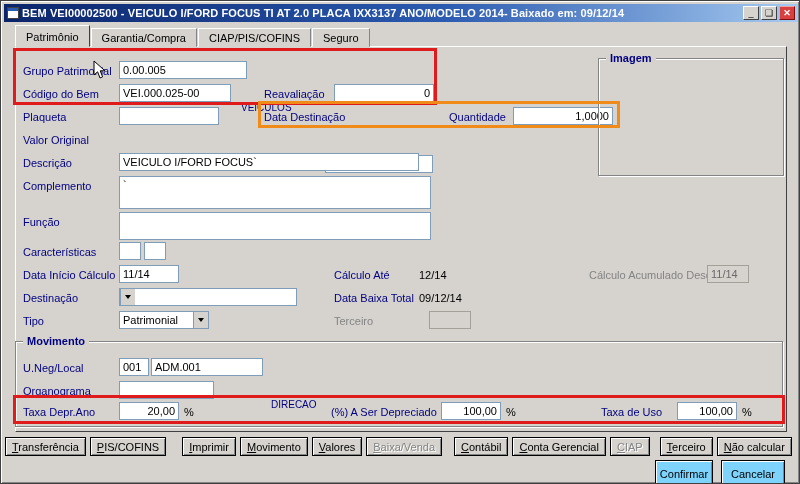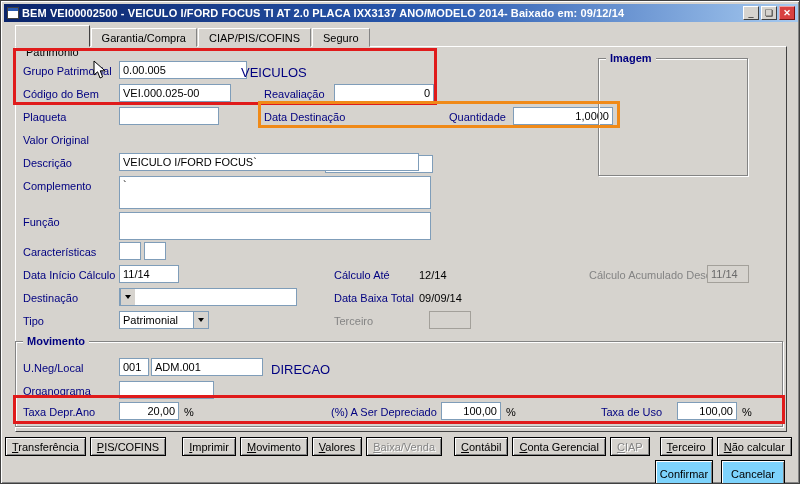--- a/index.html
+++ b/index.html
@@ -19,30 +19,30 @@
   .tbb { width:16px; height:14px; font-size:9px; line-height:11px; text-align:center;
          background:#d6d3ce; border:1px solid; border-color:#fff #404040 #404040 #fff;
          padding:0; font-family:"Liberation Sans",sans-serif; cursor:default; }
   .tbb.close { background:#d84040; color:#fff; border-color:#f0a0a0 #7c1010 #7c1010 #f0a0a0; font-weight:bold; }
 
   .tabs { position:absolute; left:14px; top:24px; height:22px; display:flex;
           align-items:flex-end; z-index:3; }
   .tab { height:19px; padding:3px 10px 0; font-size:11px; color:#000;
          background:#d6d3ce; border:1px solid; border-color:#fff #848484 transparent #fff;
          margin-right:1px; cursor:default; white-space:nowrap; }
-  .tab.active { height:22px; padding-top:20px; border-color:#fff #404040 transparent #fff;
+  .tab.active { height:22px; padding-top:5px; border-color:#fff #404040 transparent #fff;
                 position:relative; z-index:4; font-weight:normal; }
 
   .page { position:absolute; left:14px; top:45px; width:772px; height:386px;
           background:#d6d3ce; border:1px solid; border-color:#fff #404040 #404040 #fff; }
 
   .lbl { position:absolute; font-size:11px; color:#000080; white-space:nowrap; }
   .lbl.gray { color:#848484; }
   .plainval { position:absolute; font-size:11px; color:#000; white-space:nowrap; }
-  .navval { position:absolute; font-size:13px; color:#000080; white-space:nowrap; }
+  .navval { position:absolute; font-size:10px; color:#000080; white-space:nowrap;margin-top:37px; }
 
   .txt { position:absolute; height:18px; background:#fff; border:1px solid #7f9db9;
          font-family:"Liberation Sans",sans-serif; font-size:11px; color:#000;
          padding:0 3px; }
   .txt.r { text-align:right; }
   .txt.dis { background:#d6d3ce; border-color:#a3a09a; color:#6a6a6a; }
   textarea.txt { resize:none; overflow:hidden; line-height:12px; padding-top:2px; }
 
   .combo { position:absolute; height:18px; background:#fff; border:1px solid #7f9db9;
            font-size:11px; color:#000; display:flex; align-items:center; cursor:default; }
@@ -138,33 +138,33 @@
   <span class="lbl gray" style="left:588px;top:268px;">Cálculo Acumulado Desde</span>
   <input class="txt dis" style="left: 706px; top: 264px; width: 42px;" disabled="" value="11/14">
 
   <span class="lbl" style="left:22px;top:291px;">Destinação</span>
   <div class="combo" style="left:118px;top:287px;width:178px;">
     <span class="cb-arrow">
         <i></i>
       </span>
   </div>
   <span class="lbl" style="left:333px;top:291px;">Data Baixa Total</span>
-  <span class="plainval" style="left:418px;top:291px;">09/09/14</span>
+  <span class="plainval" style="left:418px;top:291px;">09/12/14</span>
 
   <span class="lbl" style="left:22px;top:314px;">Tipo</span>
   <div class="combo" style="left:118px;top:310px;width:90px;">
     <span class="cb-text">Patrimonial</span>
     <span class="cb-arrow">
         <i></i>
       </span>
   </div>
   <span class="lbl gray" style="left:333px;top:314px;">Terceiro</span>
   <input class="txt dis" style="left: 428px; top: 310px; width: 42px;" disabled="" value="">
 
-  <div class="groupbox" style="left:597px;top:57px;width:150px;height:118px;">
+  <div class="groupbox" style="left:597px;top:57px;width:186px;height:118px;">
     <span class="gb-legend">Imagem</span>
   </div>
 
   <div class="groupbox" style="left:14px;top:340px;width:768px;height:86px;">
     <span class="gb-legend">Movimento</span>
   </div>
 
   <span class="lbl" style="left:22px;top:361px;">U.Neg/Local</span>
   <input class="txt" style="left: 118px; top: 357px; width: 30px;" value="001">
   <input class="txt" style="left: 150px; top: 357px; width: 112px;" value="ADM.001">

